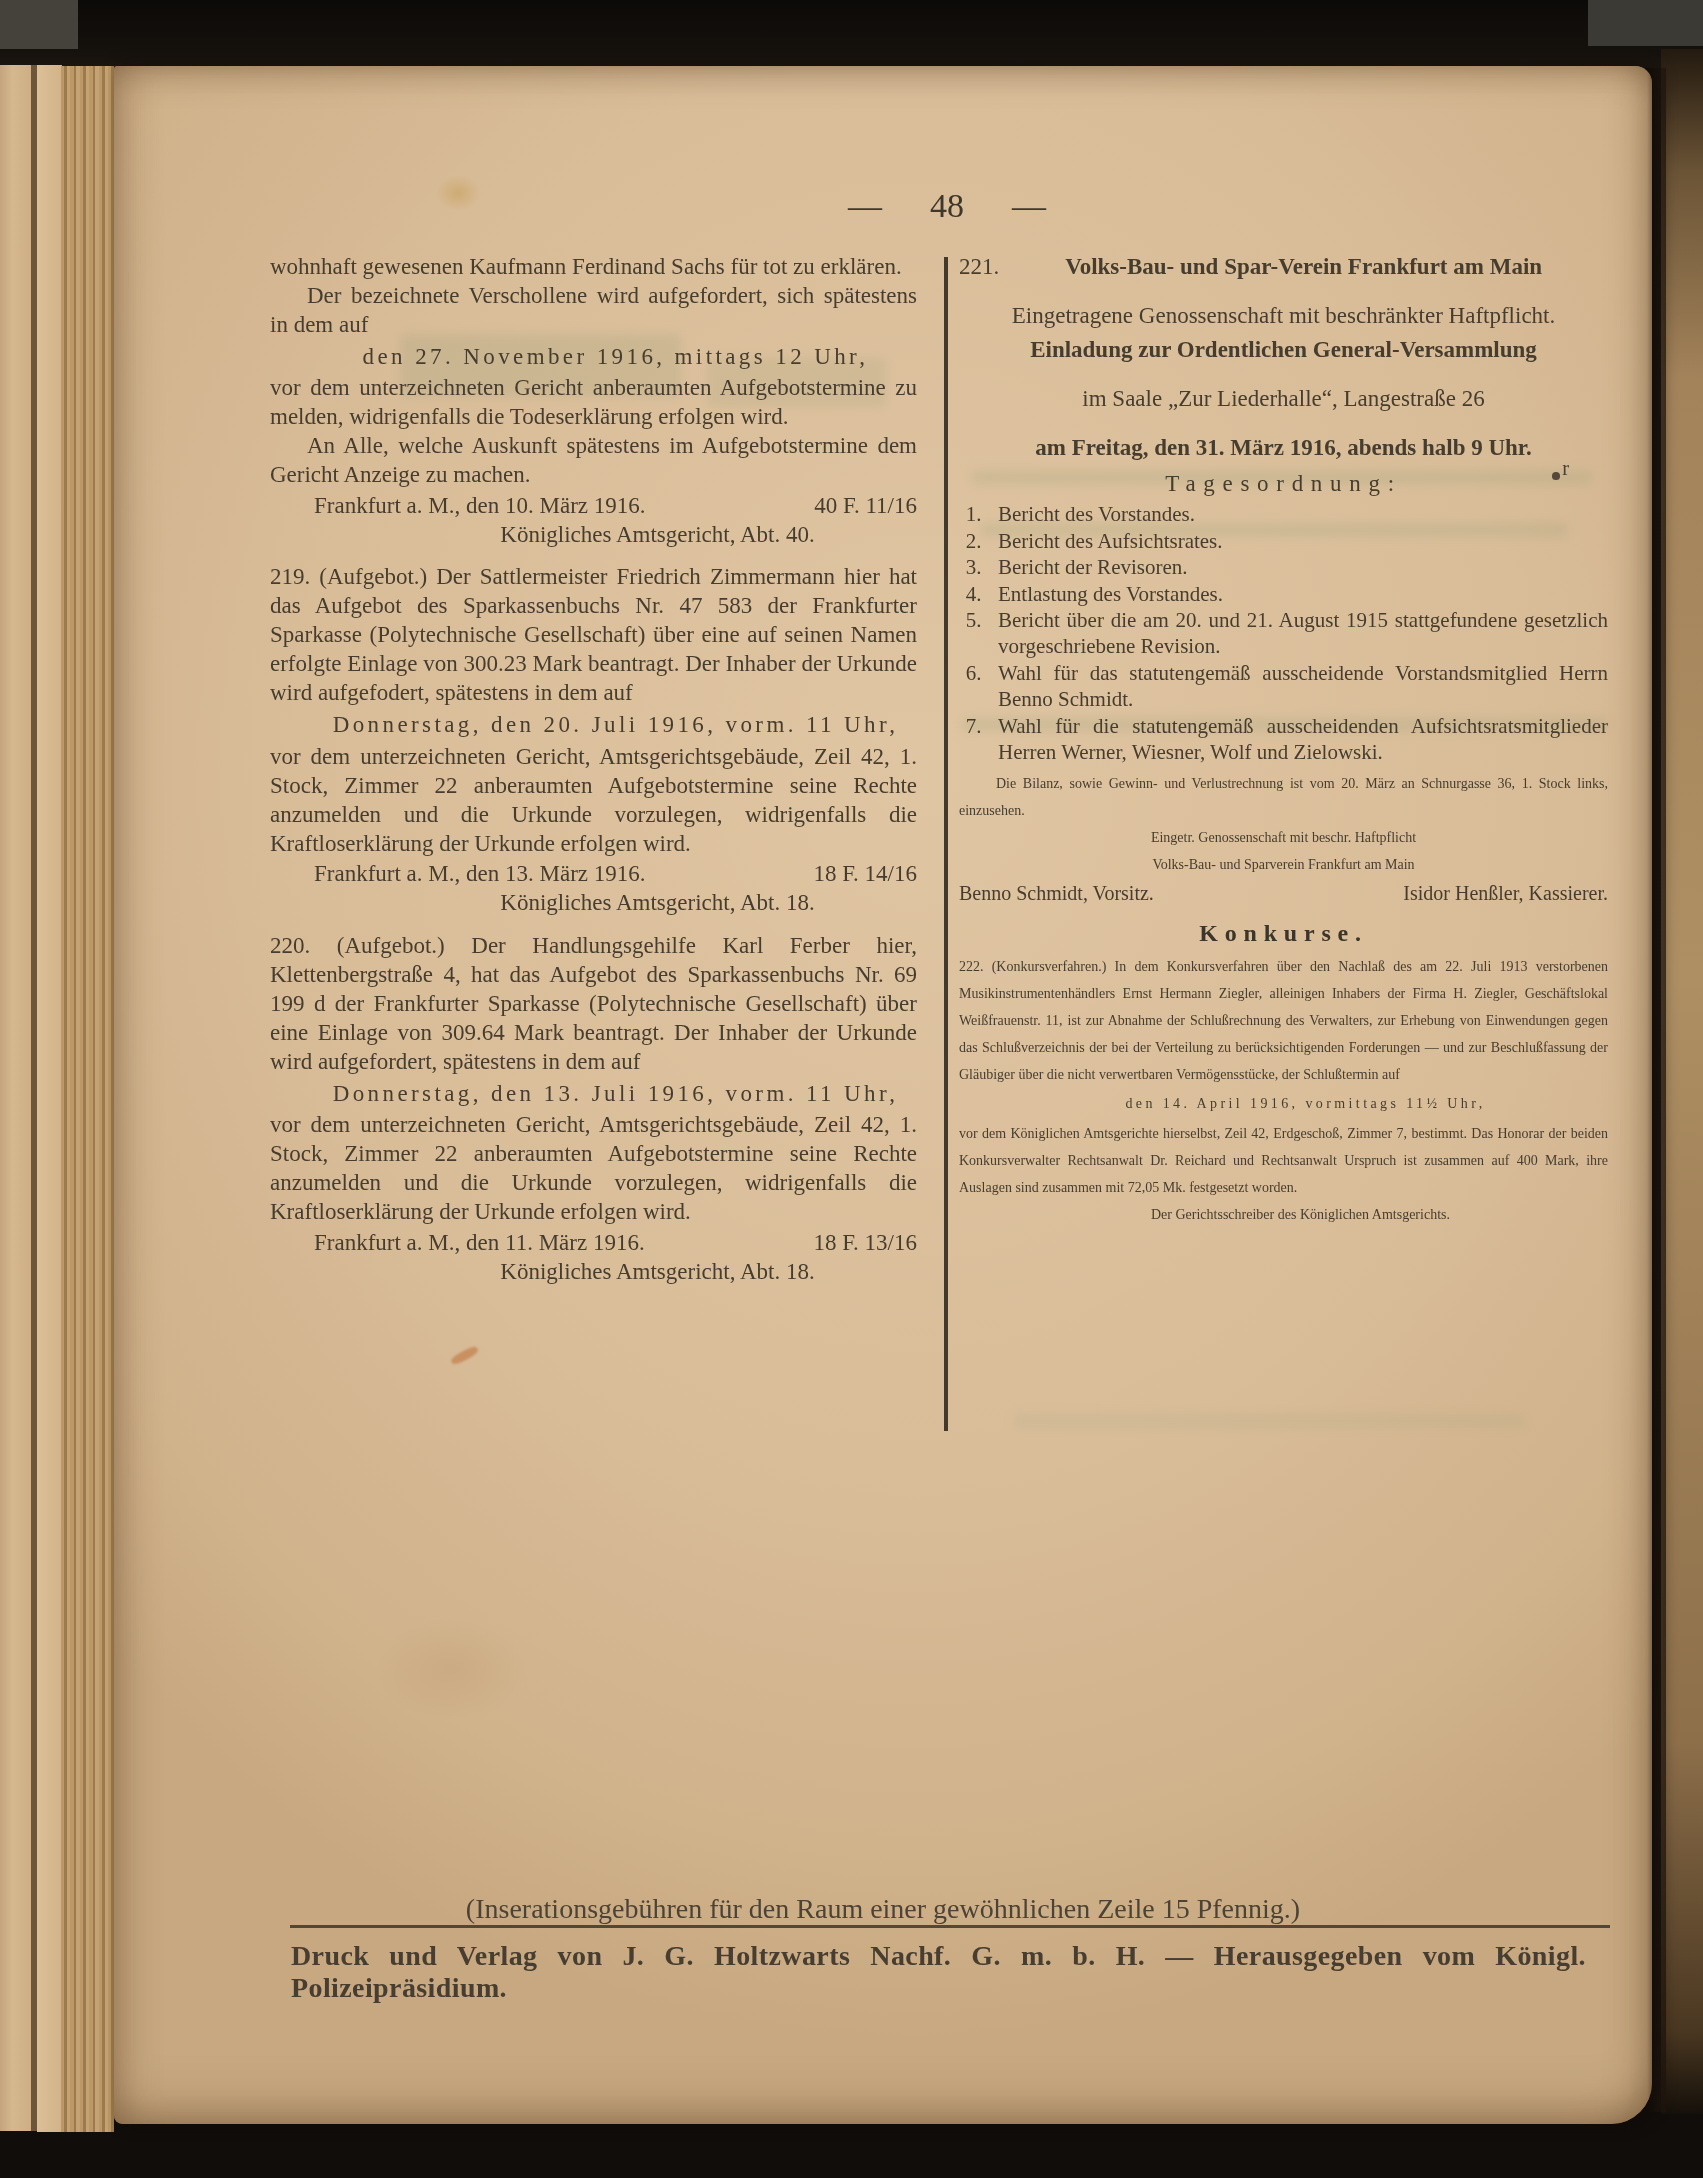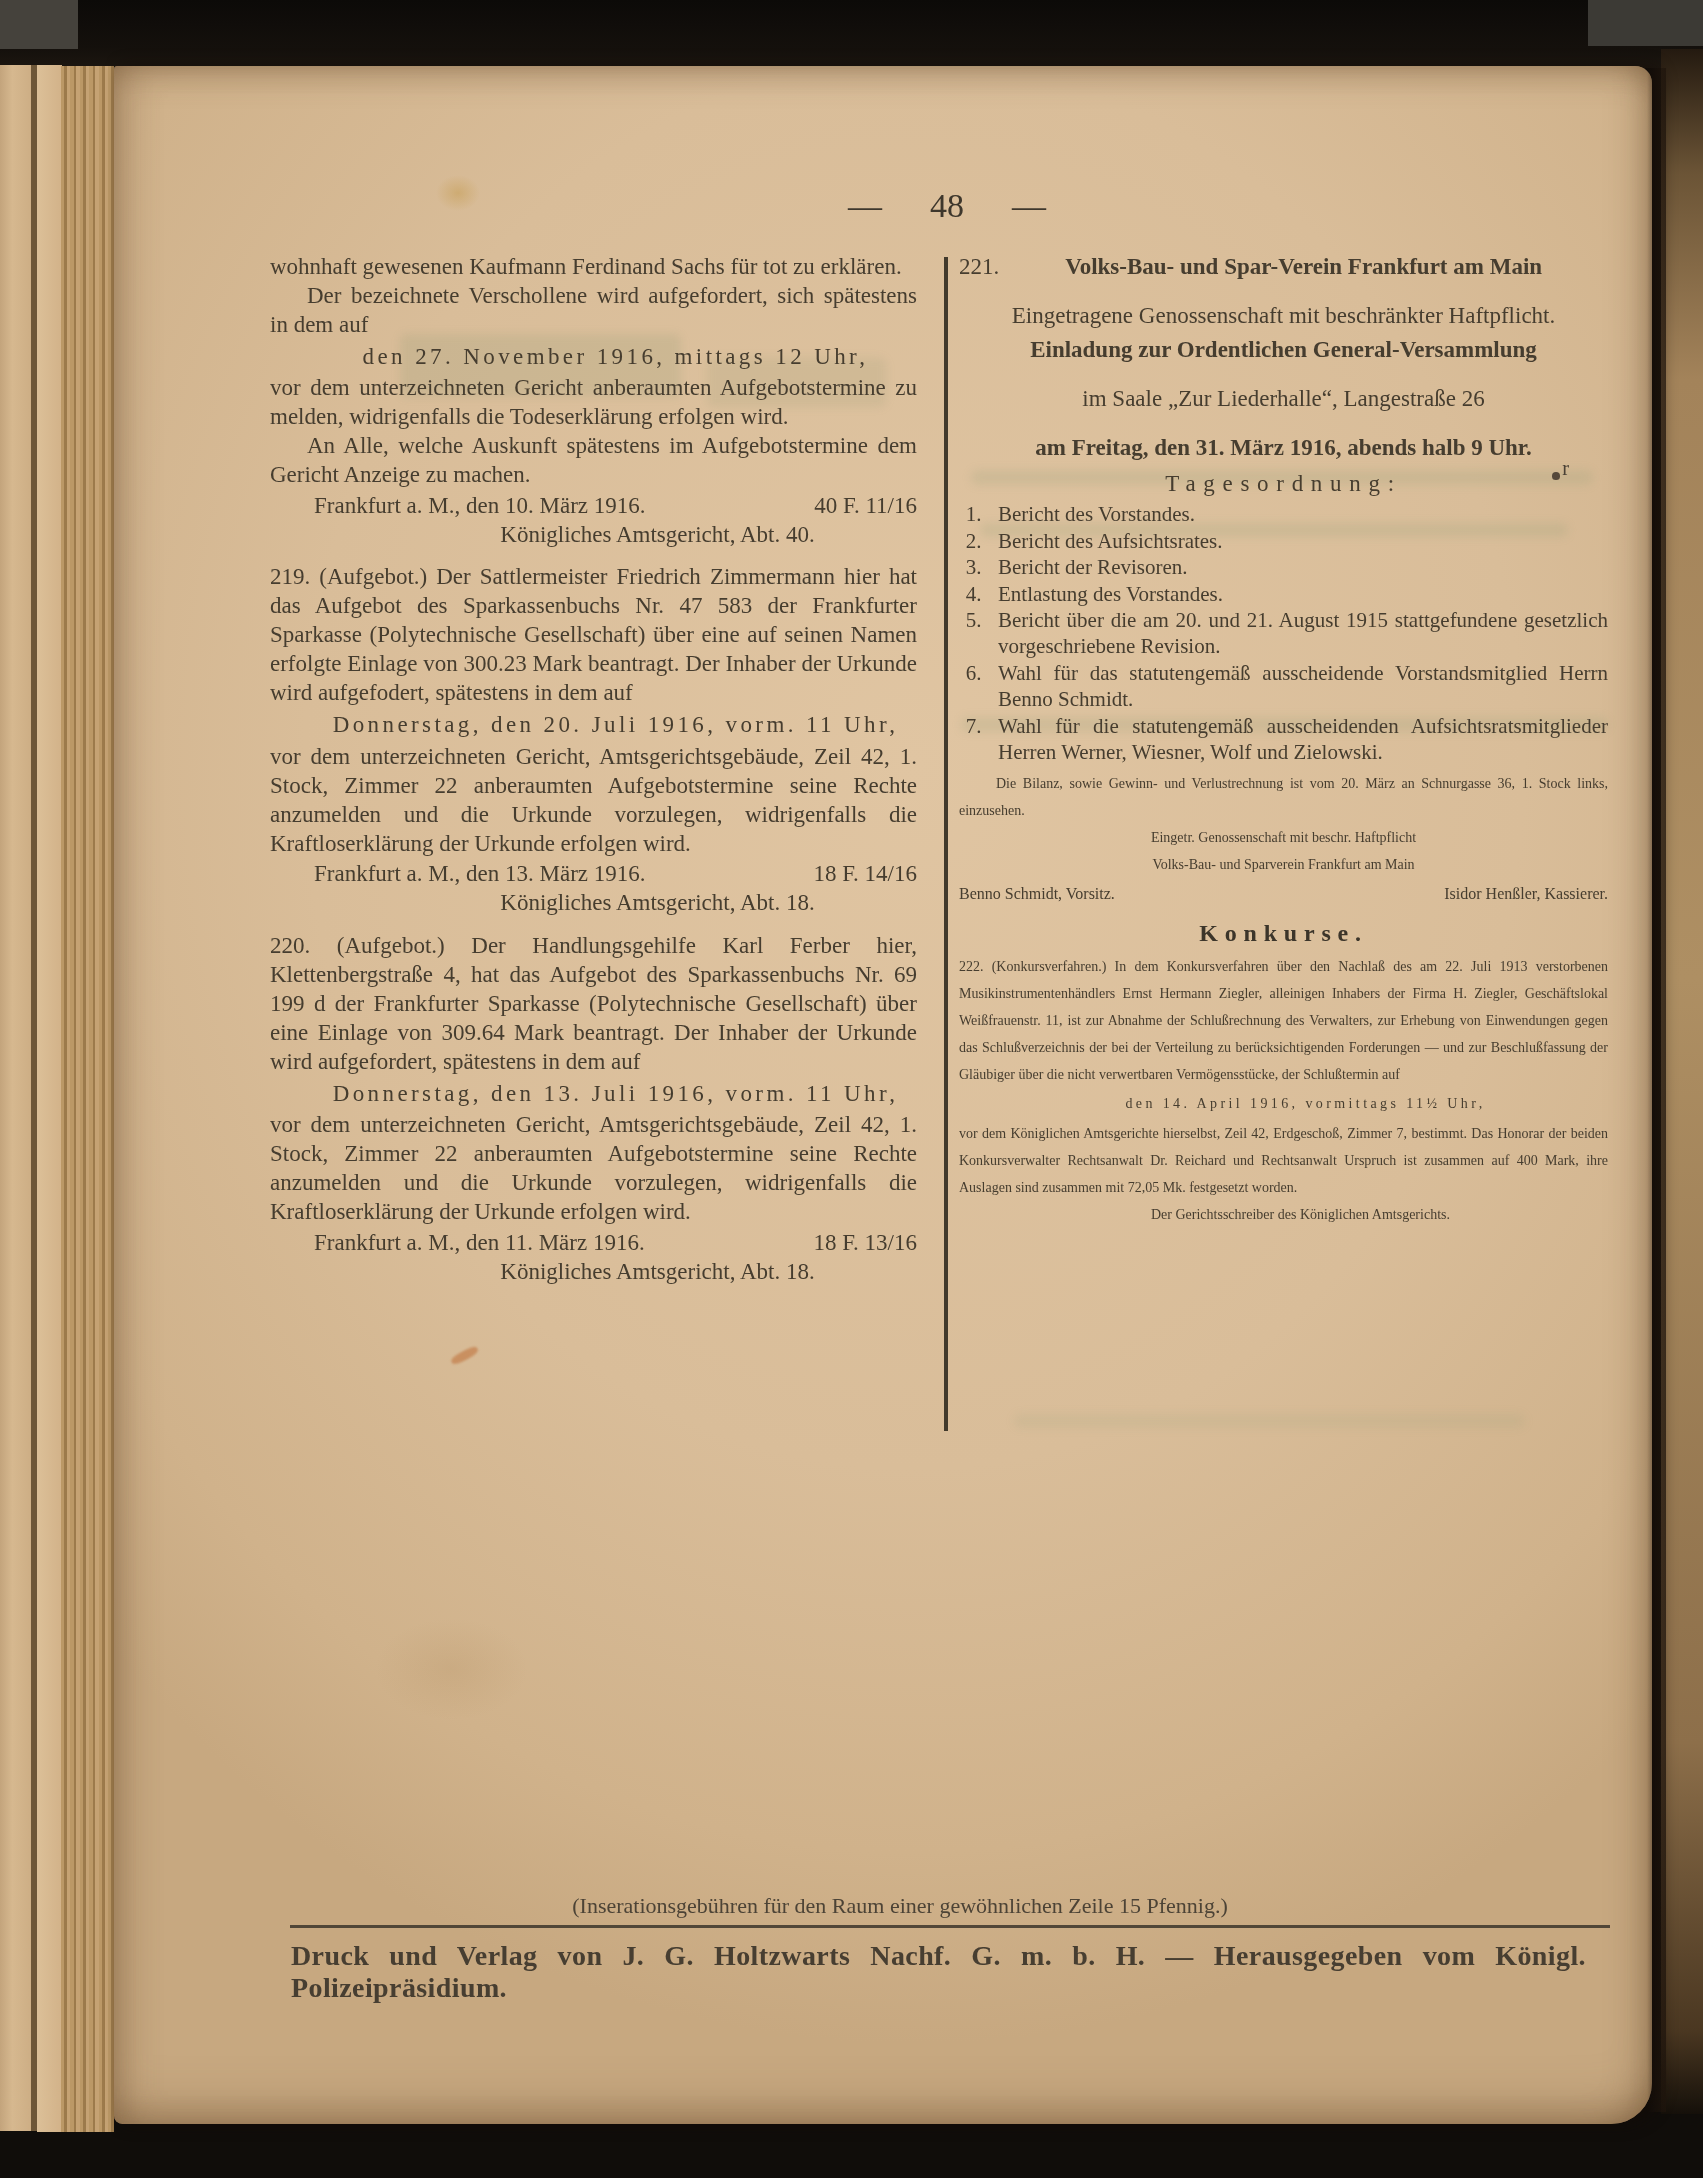--- a/index.html
+++ b/index.html
@@ -69,28 +69,28 @@
   .head-line .num{flex:0 0 auto;}
   .head-line .ttl{flex:1;text-align:center;font-weight:bold;}
   .center{text-align:center;}
   .bold{font-weight:bold;}
   .mt4{margin-top:20px;text-align:center;} .mt6{margin-top:5.1px;}
   .spaced-heading{letter-spacing:7.7px;margin-top:6.8px;}
   .agenda{font-size:21px;line-height:26.4px;margin-top:3.4px;}
   .agenda-item{position:relative;padding-left:39px;text-align:justify;}
   .agenda-num{position:absolute;left:6.8px;}
   .small-block{font-size:14px;line-height:27px;}
-  .sig-row{display:flex;justify-content:space-between;font-size:16px;margin-top:0.9px;}
+  .sig-row{display:flex;justify-content:space-between;font-size:20px;margin-top:0.9px;}
   .konkurse{letter-spacing:6.8px;font-weight:bold;text-align:center;font-size:24px;margin:10.2px 0 5.1px 0;color:#3c352a;}
   .right-sig{text-align:center;padding-left:34px;}
   .stray-mark{position:absolute;left:1552px;top:457px;font-size:20.4px;color:#4a4136;}
   .stray-mark .dot{display:inline-block;width:7.7px;height:7.7px;border-radius:50%;background:#55483a;margin-right:2.6px;vertical-align:-5.1px;}
   
-  .fee-note{position:absolute;left:376px;top:1893px;width:1048px;text-align:center;
-    font-size:22px;color:#4c4336;}
+  .fee-note{position:absolute;left:359px;top:1893px;width:1048px;text-align:center;
+    font-size:28px;color:#4c4336;}
   .footer-rule{position:absolute;left:290px;top:1925px;width:1320px;height:2.6px;background:#3c352a;opacity:.85;}
   .imprint{position:absolute;left:291px;top:1940px;width:1295px;font-size:28px;color:#473e31;
     text-align:justify;text-align-last:justify;font-weight:bold;letter-spacing:0.4px;}
 </style>
 </head>
 <body>
 
 <div class="top-band"></div>
 <div class="corner-patch patch-left"></div>
 <div class="corner-patch patch-right"></div>

